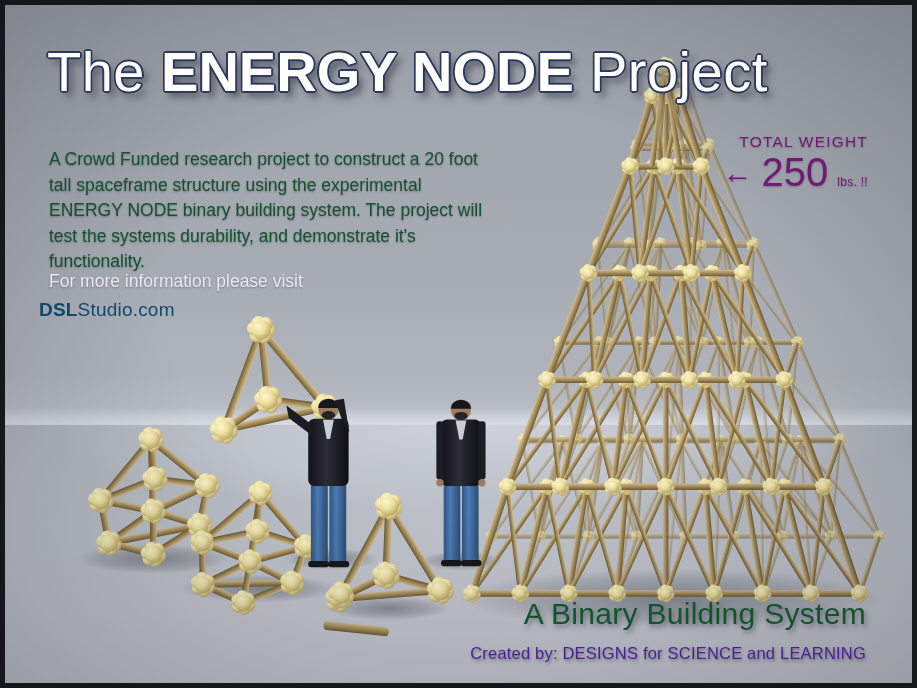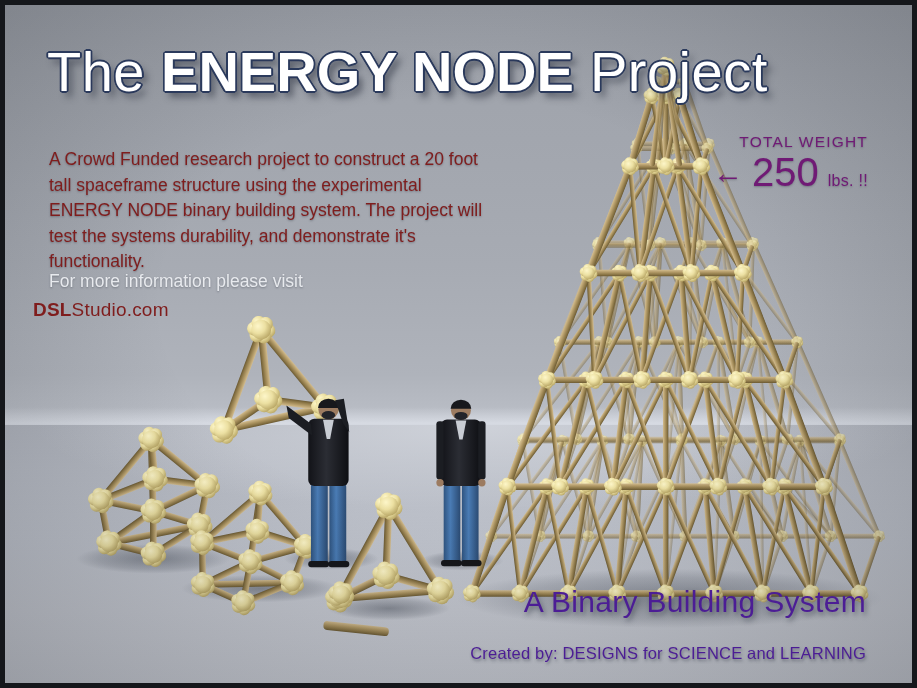--- a/index.html
+++ b/index.html
@@ -62,53 +62,53 @@
        0 -1.8px 0 #2b3a5c, 0 1.8px 0 #2b3a5c,
       -1.8px 0 0 #2b3a5c, 1.8px 0 0 #2b3a5c,
        5px 6px 7px rgba(36,42,56,.55);
   }
   .title .thin{font-weight:400;}
   .title .bold{font-weight:700;letter-spacing:0px;}
 
   .blurb{
     position:absolute; left:44px; top:142px; width:440px;
     font-size:17.5px; line-height:25.5px;
-    color:#7f1d1d; font-weight:400;
+    color:#14532d; font-weight:400;
     text-shadow:0 1px 2px rgba(60,66,78,.45);
   }
   .blurb p{margin:0;}
   .visit{
     position:absolute; left:44px; top:264px; width:440px;
     font-size:17.5px;line-height:25.5px;
     color:#e8eaee;
     text-shadow:0 1px 2px rgba(60,66,78,.45);
   }
   .url{
-    position:absolute;left:28px;top:294px;
-    font-size:19px;color:#7f1d1d;letter-spacing:.2px;
+    position:absolute;left:34px;top:294px;
+    font-size:19px;color:#0c4a6e;letter-spacing:.2px;
   }
   .url b{font-weight:700;}
   .url span{font-weight:400;}
 
   
   .weight{
     position:absolute; right:44px; top:128px;
     text-align:right; color:#701a75;
     text-shadow:0 1px 2px rgba(60,66,78,.4);
   }
   .weight .lbl{font-size:15.5px;letter-spacing:1.2px;display:block;}
   .weight .row{display:flex;align-items:baseline;justify-content:flex-end;gap:9px;margin-top:1px;}
   .weight .arrow{font-size:30px;line-height:30px;position:relative;top:-3px;font-weight:300;}
   .weight .num{font-size:40px;line-height:40px;font-weight:400;letter-spacing:0px;}
-  .weight .unit{font-size:16px;letter-spacing:.3px;}
+  .weight .unit{font-size:12px;letter-spacing:.3px;}
 
   
   .cap1{
-    position:absolute; right:46px; bottom:64px;
-    font-size:30px; color:#4c1d95; letter-spacing:.3px;
+    position:absolute; right:46px; bottom:52px;
+    font-size:30px; color:#14532d; letter-spacing:.3px;
     text-shadow:2px 3px 5px rgba(45,52,66,.55);
   }
   .cap2{
     position:absolute; right:46px; bottom:20px;
     font-size:16.5px; color:#4c1d95; letter-spacing:.2px;
     text-shadow:1px 2px 3px rgba(45,52,66,.5);
   }
 </style>
 </head>
 <body>

